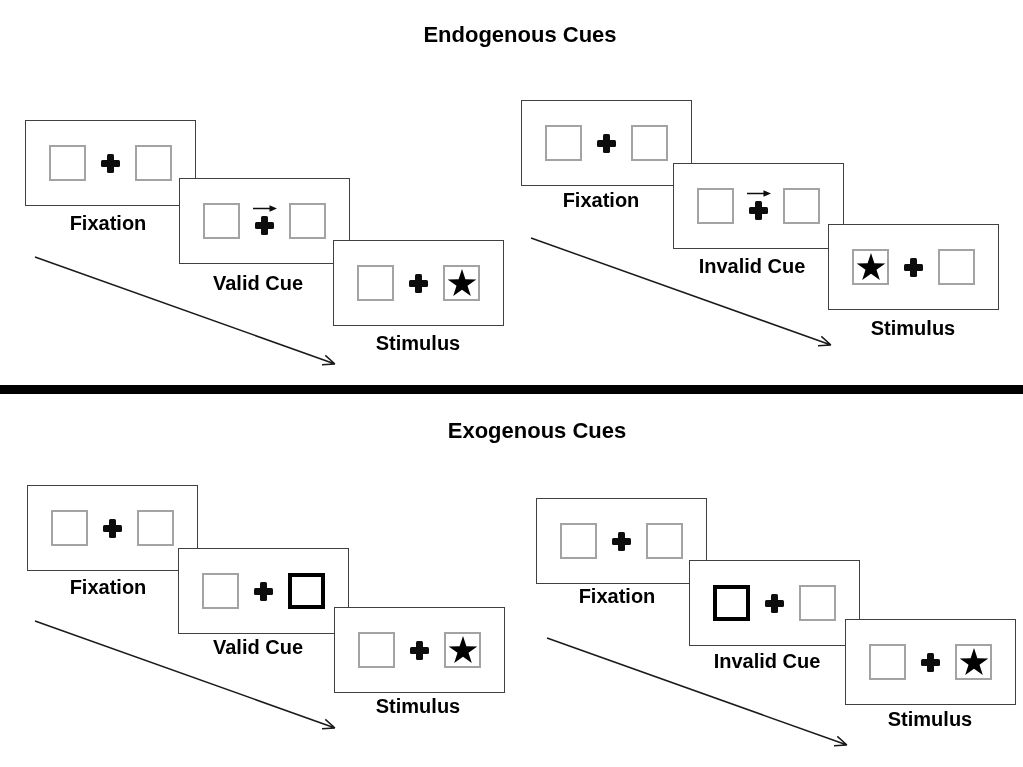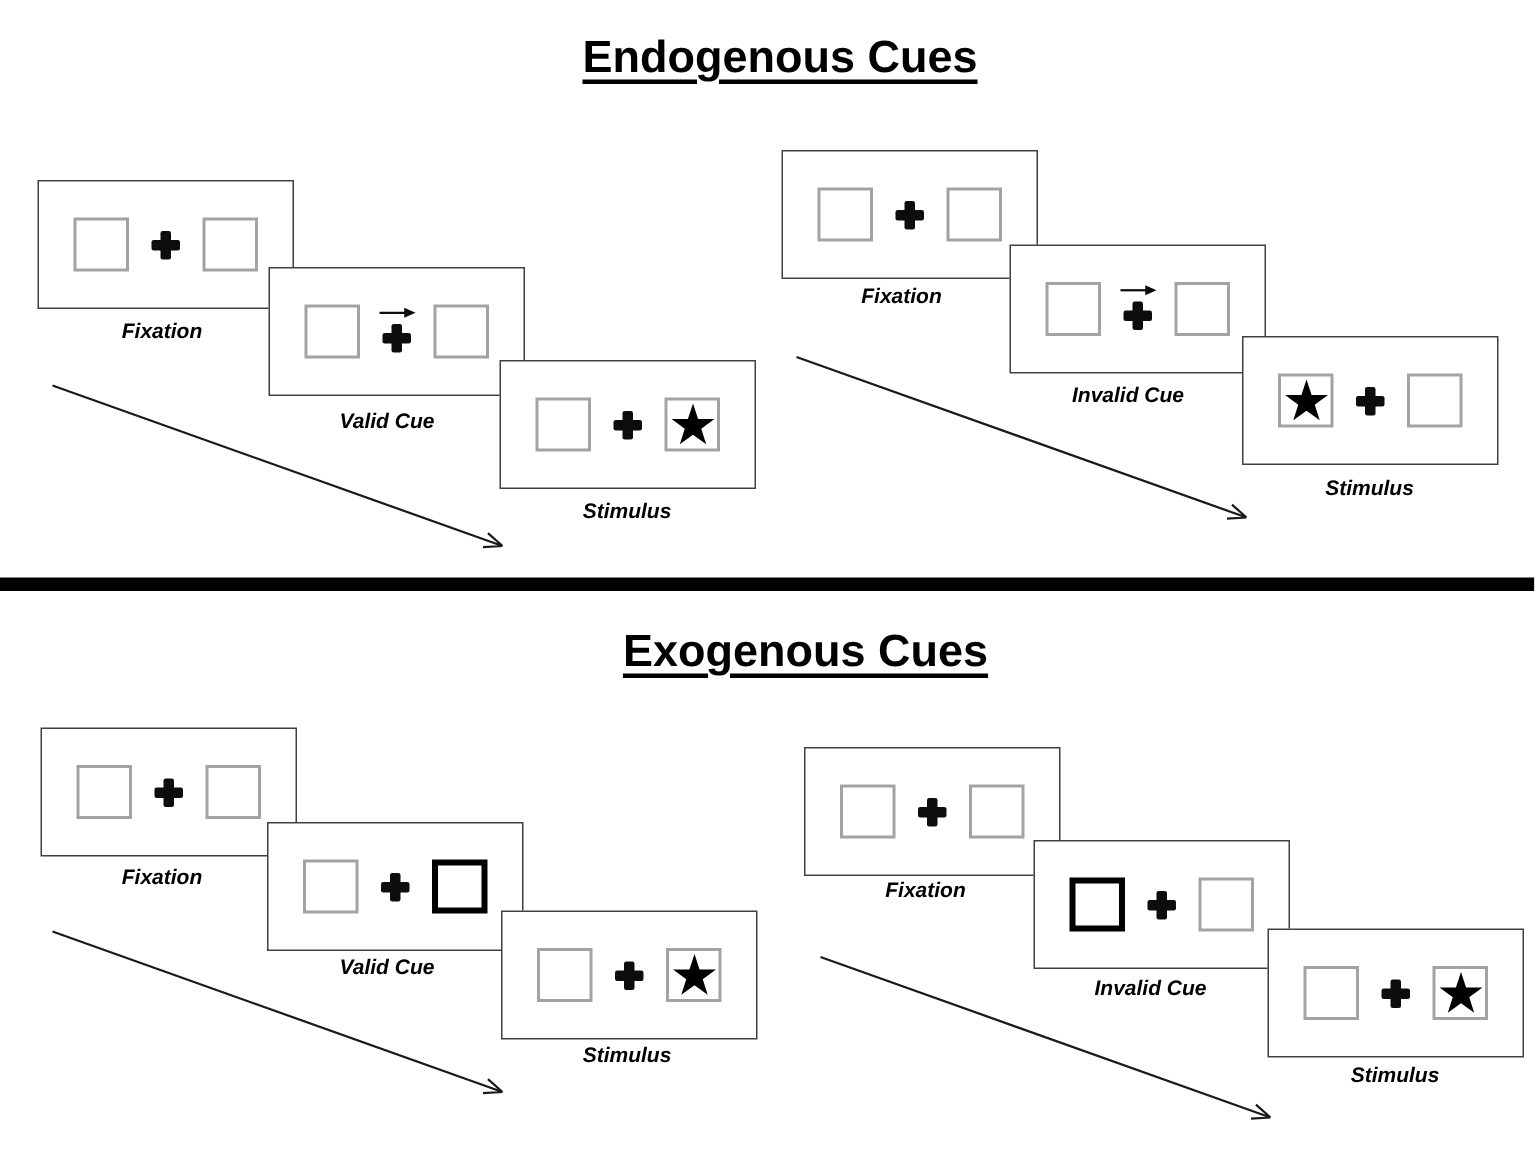--- a/index.html
+++ b/index.html
@@ -2,22 +2,22 @@
 <html><head>
 <meta charset="utf-8">
 <style>
   html,body {margin:0; padding:0; background:#ffffff;}
   .stage {
     position:relative; width:1023px; height:767px; background:#ffffff;
     font-family:"Liberation Sans", sans-serif; color:#000; overflow:hidden;
   }
   .title {
     position:absolute; transform:translateX(-50%);
-    font-size:30px; font-weight:bold; line-height:1.15; white-space:nowrap;
-    text-decoration:underline; text-decoration-thickness:3px; text-underline-offset:5px;
+    font-size:22px; font-weight:bold; line-height:1.15; white-space:nowrap;
+    text-decoration-thickness:3px; text-underline-offset:5px;
   }
   .divider {
     position:absolute; left:0; top:385px; width:1023px; height:9px; background:#000;
   }
   .card {
     position:absolute; width:171px; height:86px; background:#ffffff;
     border:1.5px solid #404040; box-sizing:border-box;
     display:flex; align-items:center; justify-content:space-between; padding:0 23px;
   }
   .sq {
@@ -34,21 +34,21 @@
   .plus::after {
     content:""; position:absolute; left:6px; top:0; width:7px; height:19px;
     background:#0d0d0d; border-radius:1.5px;
   }
   .cue-center {
     display:flex; flex-direction:column; align-items:center; gap:3px;
     margin-top:-4px; flex:none;
   }
   .lbl {
     position:absolute; width:160px; margin-left:-80px; text-align:center;
-    font-size:14px; font-weight:bold; line-height:1.15; white-space:nowrap;font-style:italic;
+    font-size:20px; font-weight:bold; line-height:1.15; white-space:nowrap;
   }
   .tl {position:absolute;}
   .star-svg {display:block;}
 </style>
 </head>
 <body>
 
 <div class="stage">
 
   <div>

